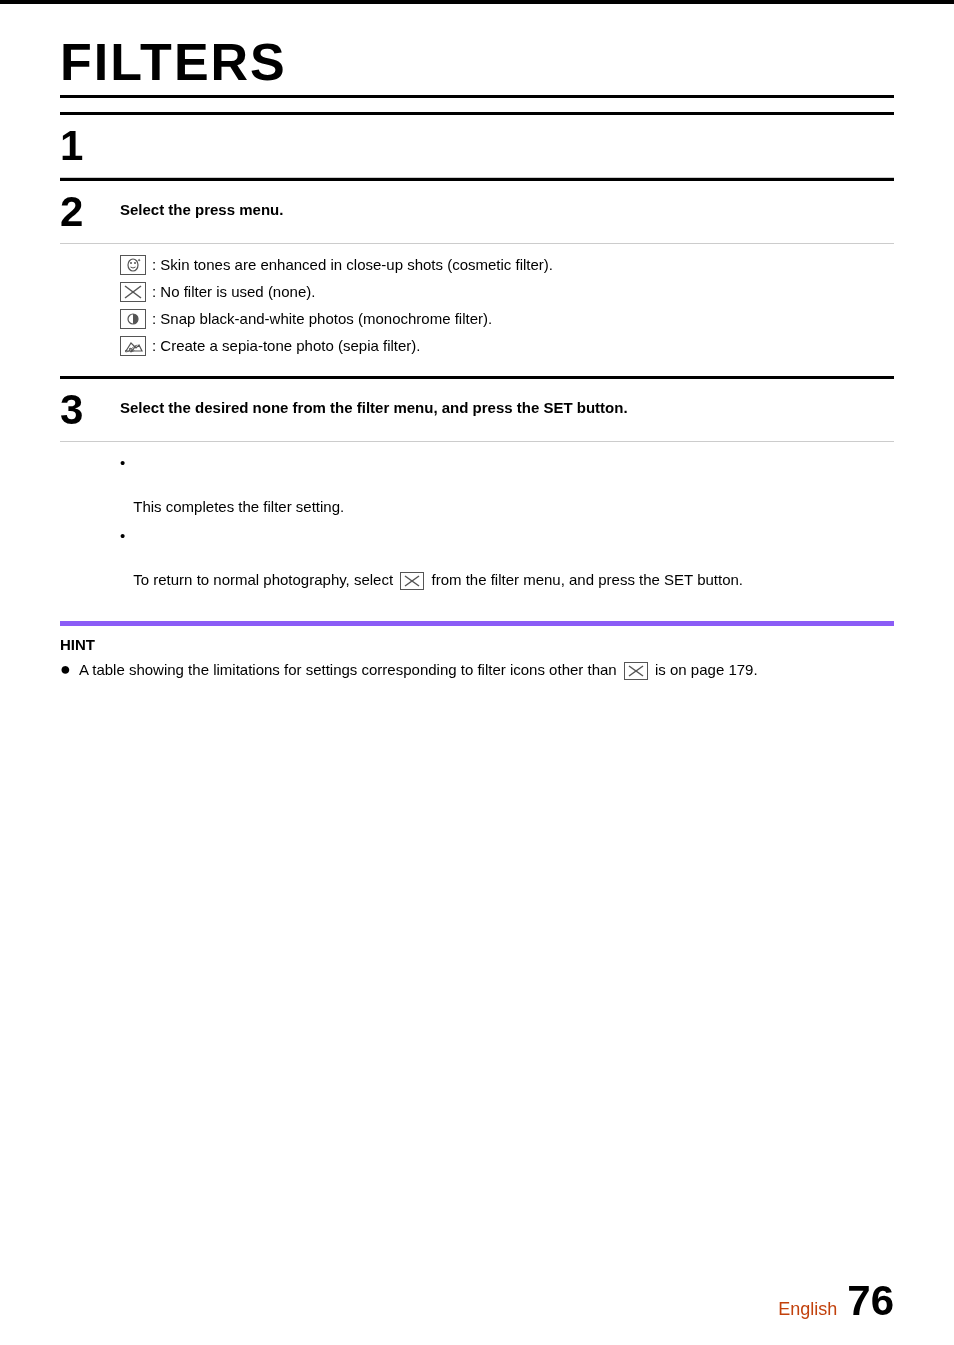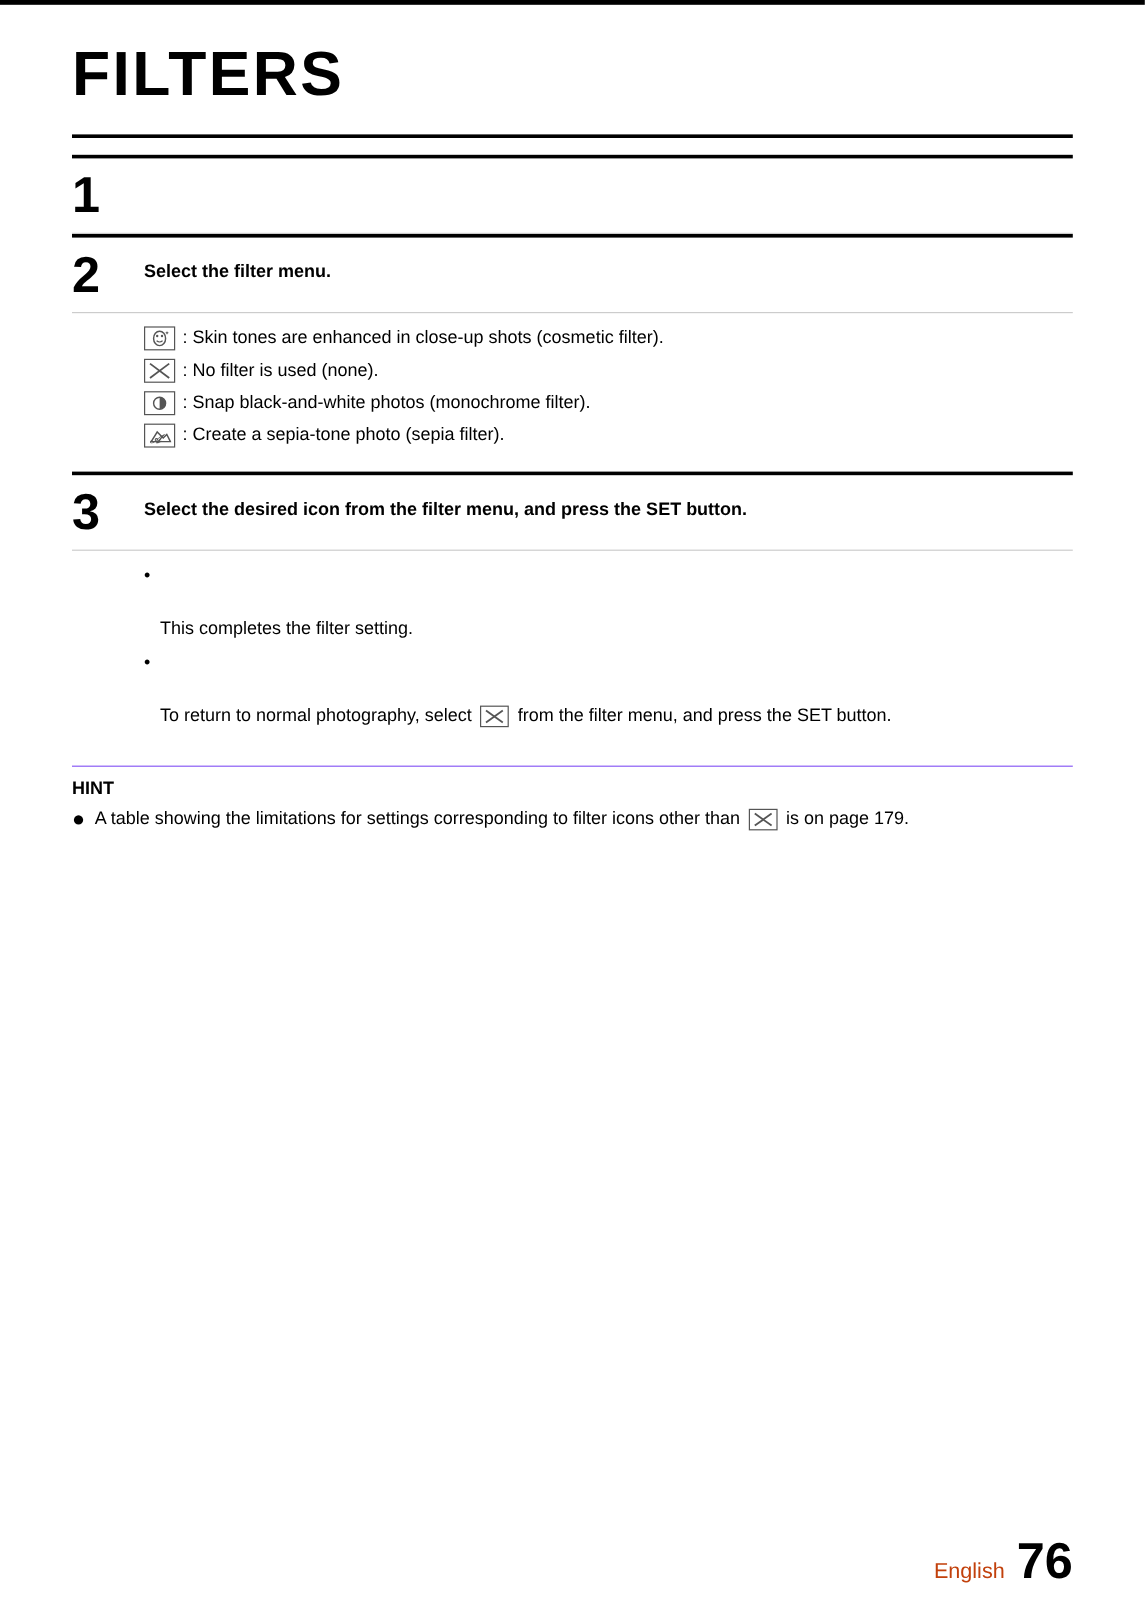--- a/index.html
+++ b/index.html
@@ -35,21 +35,21 @@
     .content-area {
       padding: 20px 60px 60px 60px;
     }
 
     
     .page-title {
       font-size: 52px;
       font-weight: 900;
       letter-spacing: 2px;
       line-height: 1.1;
-      margin-bottom: 21px;
+      margin-bottom: 4px;
       margin-top: 10px;
     }
 
     .title-divider {
       width: 100%;
       height: 3px;
       background: #000;
       margin-bottom: 14px;
     }
 
@@ -132,21 +132,21 @@
       height: 18px;
       margin: 0 3px;
       font-size: 9px;
       font-weight: bold;
       background: #fff;
       vertical-align: middle;
     }
 
     
     .hint-section {
-      border-top: 1px solid #8b5cf6;
+      border-top: 5px solid #8b5cf6;
       padding-top: 10px;
       margin-top: 10px;
     }
 
     .hint-title {
       font-size: 15px;
       font-weight: 700;
       margin-bottom: 6px;
     }
 
@@ -217,21 +217,21 @@
 
     <div class="step-section">
       <div class="step-header">
         <span class="step-number">1</span>
       </div>
     </div>
 
     <div class="step-section">
       <div class="step-header">
         <span class="step-number">2</span>
-        <span class="step-title">Select the filter menu.</span>
+        <span class="step-title">Select the press menu.</span>
       </div>
       <div class="step-content">
 
         <div class="filter-item">
           <span class="svg-icon">
             <svg viewBox="0 0 20 16" xmlns="http://www.w3.org/2000/svg">
 
               <ellipse cx="10" cy="8" rx="5" ry="6" fill="none" stroke="#555" stroke-width="1.2"></ellipse>
 
               <circle cx="8" cy="6" r="1" fill="#555"></circle>
@@ -276,21 +276,21 @@
           </span>
           <span>: Create a sepia-tone photo (sepia filter).</span>
         </div>
 
       </div>
     </div>
 
     <div class="step-section">
       <div class="step-header">
         <span class="step-number">3</span>
-        <span class="step-title">Select the desired icon from the filter menu, and press the SET button.</span>
+        <span class="step-title">Select the desired none from the filter menu, and press the SET button.</span>
       </div>
       <div class="step3-bullets">
         <div class="bullet-item">
           <span class="bullet-dot">•</span>
           <span class="bullet-text">This completes the filter setting.</span>
         </div>
         <div class="bullet-item">
           <span class="bullet-dot">•</span>
           <span class="bullet-text">
             To return to normal photography, select

